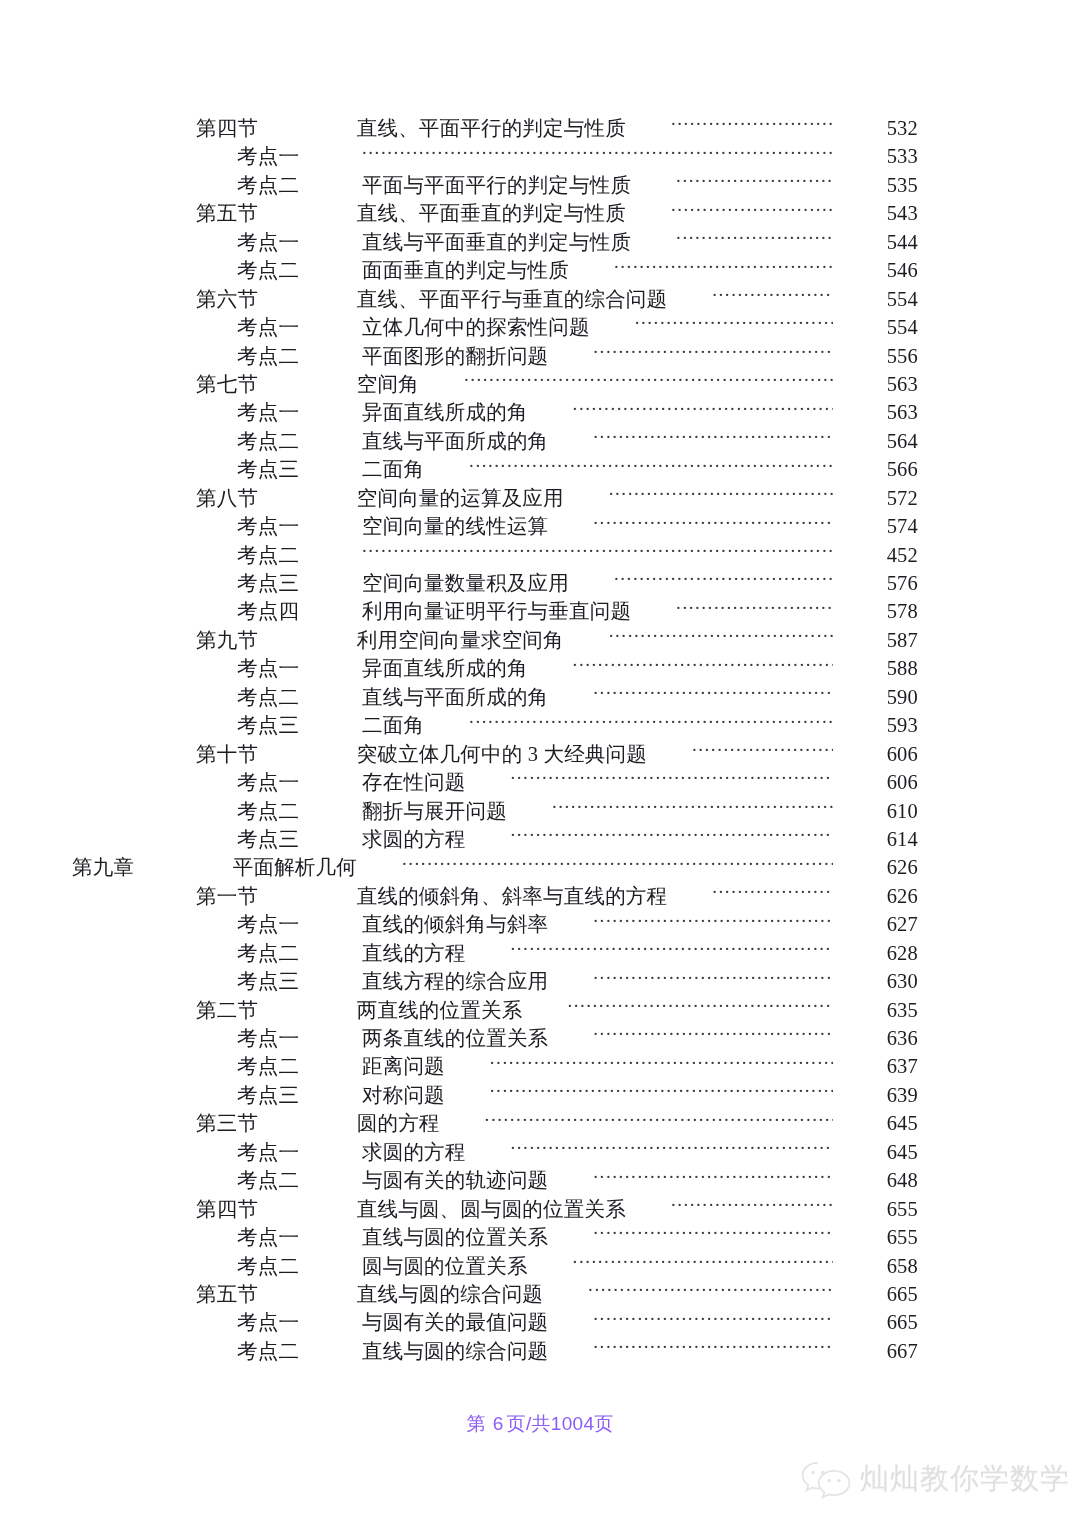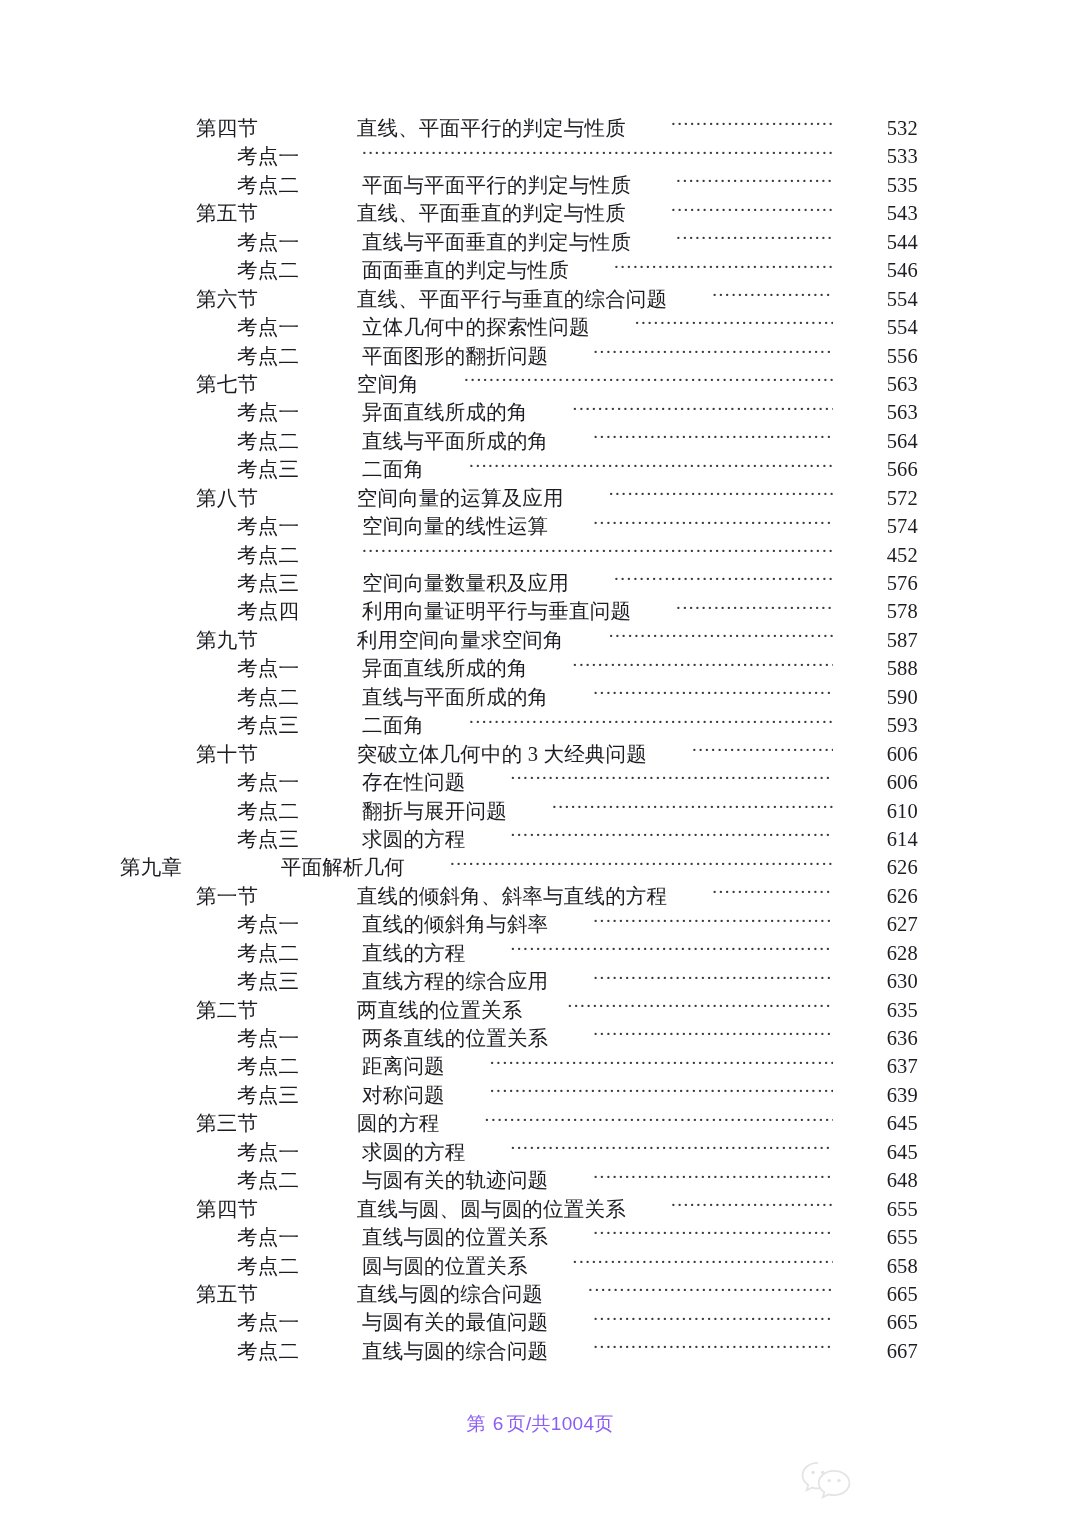--- a/index.html
+++ b/index.html
@@ -32,21 +32,21 @@
     height: 28.45px;
     line-height: 28.45px;
     white-space: nowrap;
     font-size: 20.5px;
     letter-spacing: 0.2px;
     padding-right: 162px;   
     gap: 44px;
   }
 
   
-  .lvl-chapter { padding-left: 120px; }
+  .lvl-chapter { padding-left: 72px; }
   .lvl-section { padding-left: 196px; }
   .lvl-point   { padding-left: 237px; }
 
   .row-label {
     flex: 0 0 auto;
   }
   
   .lvl-point .row-label {
     flex: 0 0 81px;
   }
@@ -416,15 +416,16 @@
                    C26 39.7 23 35.6 23 31 C23 23 31 16 42 16 Z"></path>
         </g>
         <g fill="#e2e2e2">
           <circle cx="16" cy="18" r="2.1"></circle>
           <circle cx="28" cy="18" r="2.1"></circle>
           <circle cx="36" cy="28" r="2.1"></circle>
           <circle cx="48" cy="28" r="2.1"></circle>
         </g>
       </svg>
     </span>
+    <span class="wm-text">灿灿教你学数学</span>
   </div>
 
 </div>
 
 </body></html>

